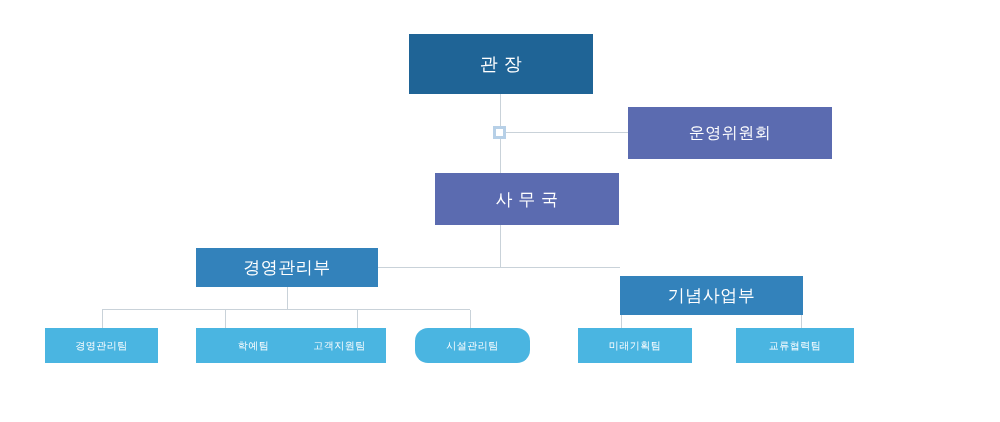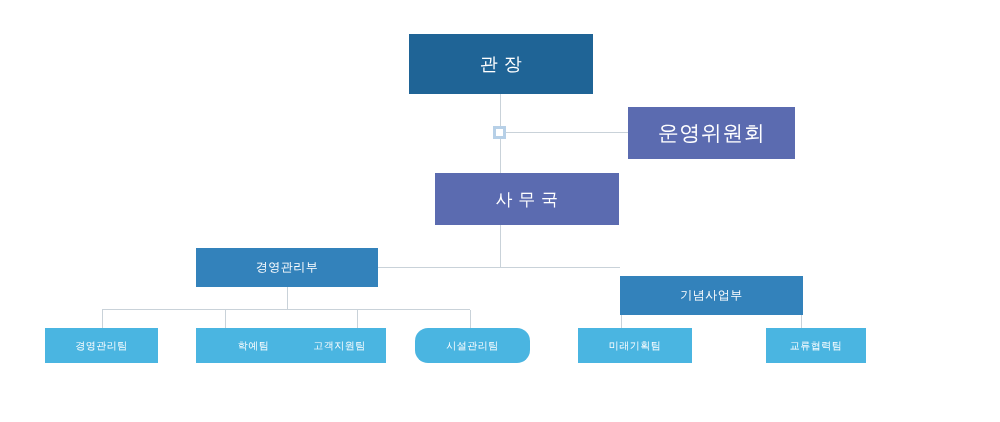--- a/index.html
+++ b/index.html
@@ -25,48 +25,48 @@
     text-align: center;
     letter-spacing: 0.5px;
     white-space: pre;
   }
   .node--director {
     left: 409px; top: 34px; width: 184px; height: 60px;
     background: var(--director-bg, #1f6496);
     font-size: 18px;
   }
   .node--committee {
-    left: 628px; top: 107px; width: 167px; height: 52px;
+    left: 628px; top: 107px; width: 204px; height: 52px;
     background: var(--admin-bg, #5b6bb0);
-    font-size: 21px;
+    font-size: 16px;
   }
   .node--secretariat {
     left: 408px; top: 173px; width: 184px; height: 52px;
     background: var(--admin-bg, #5b6bb0);
     font-size: 17px;
     margin-left: 27px;
   }
   .node--dept {
     top: 248px; height: 39px;
     background: var(--dept-bg, #3382bb);
-    font-size: 12px;
+    font-size: 17px;
   }
   .node--dept-management { left: 196px; width: 182px; }
   .node--dept-memorial   { left: 620px; width: 183px; margin-top: 28px; }
   .node--team {
     top: 328px; height: 35px;
     background: var(--team-bg, #4ab5e1);
     font-size: 10px;
   }
   .node--team-1 { left: 45px;  width: 113px; }
   .node--team-2 { left: 168px; width: 115px; margin-left: 28px; }
   .node--team-3 { left: 293px; width: 93px; }
   .node--team-4 { left: 415px; width: 115px; border-radius: 13px; }
   .node--team-5 { left: 578px; width: 114px; }
-  .node--team-6 { left: 766px; width: 100px; }
+  .node--team-6 { left: 736px; width: 118px; }
 
   .line {
     position: absolute;
     background: var(--line, #c9d2d9);
   }
   
   .line--v-top        { left: 500px; top: 94px;  width: 1px; height: 79px; }
   
   .line--h-committee  { left: 506px; top: 132px; width: 122px; height: 1px; }
   

